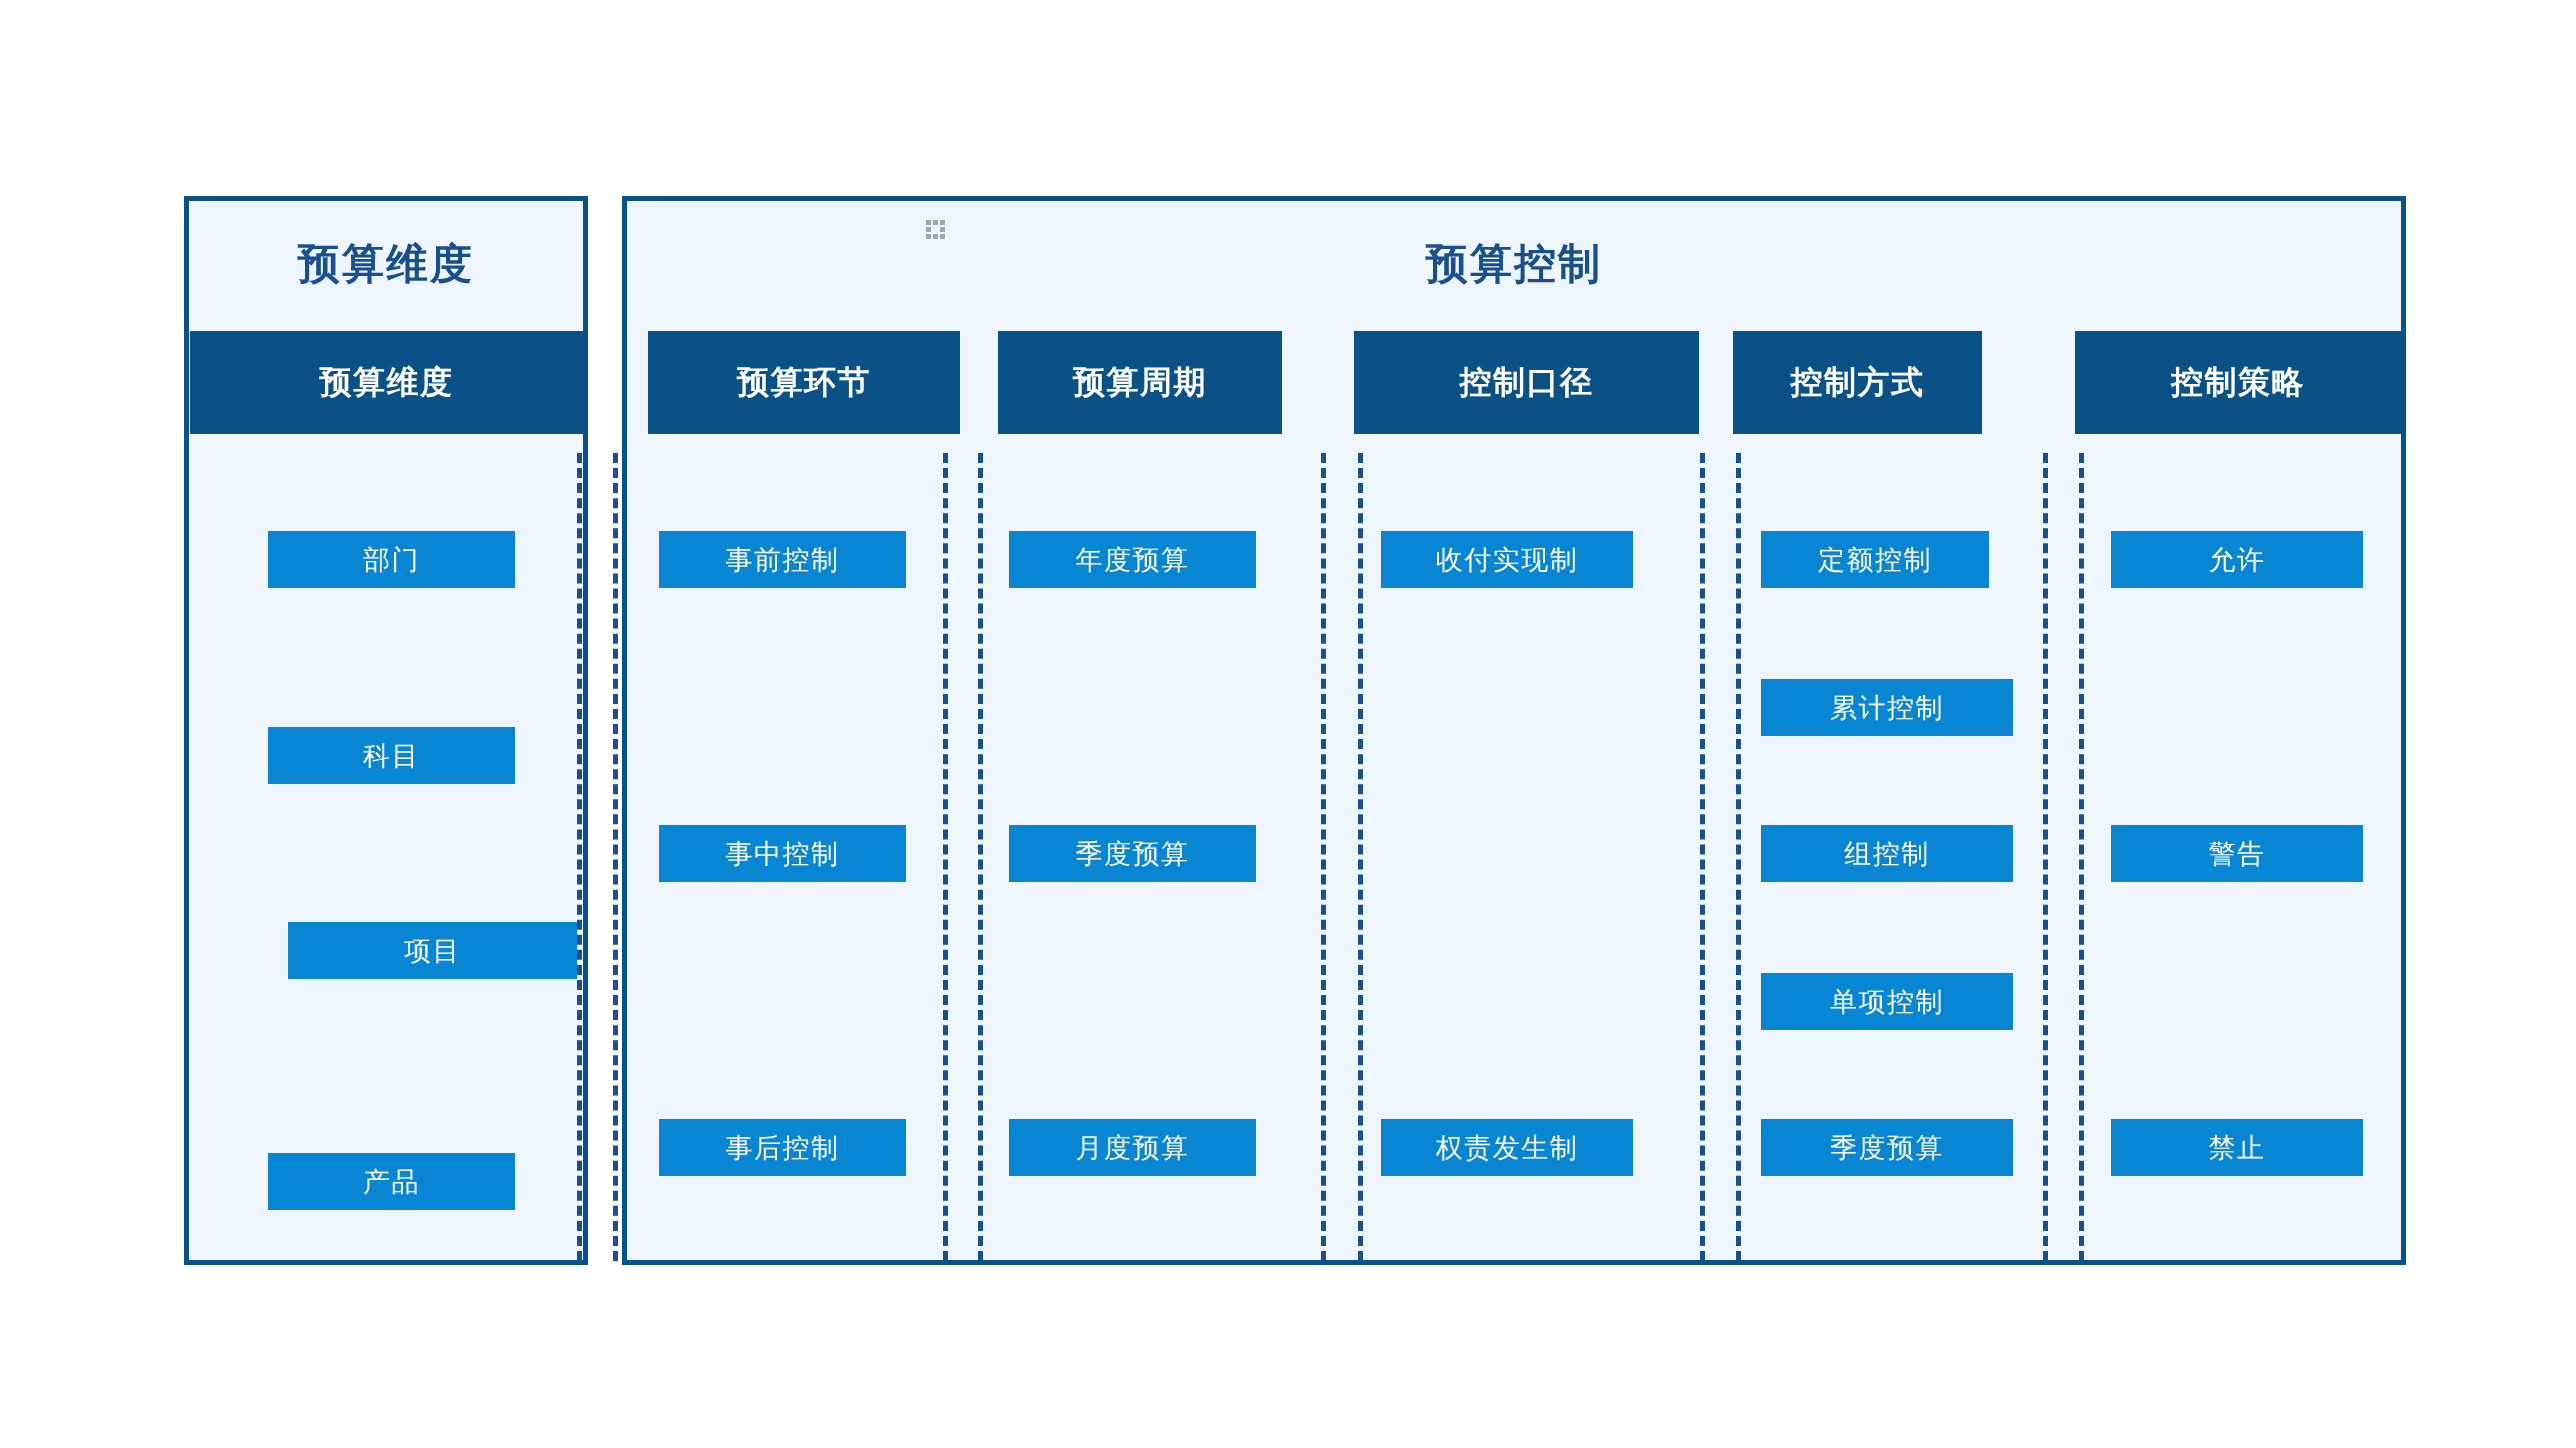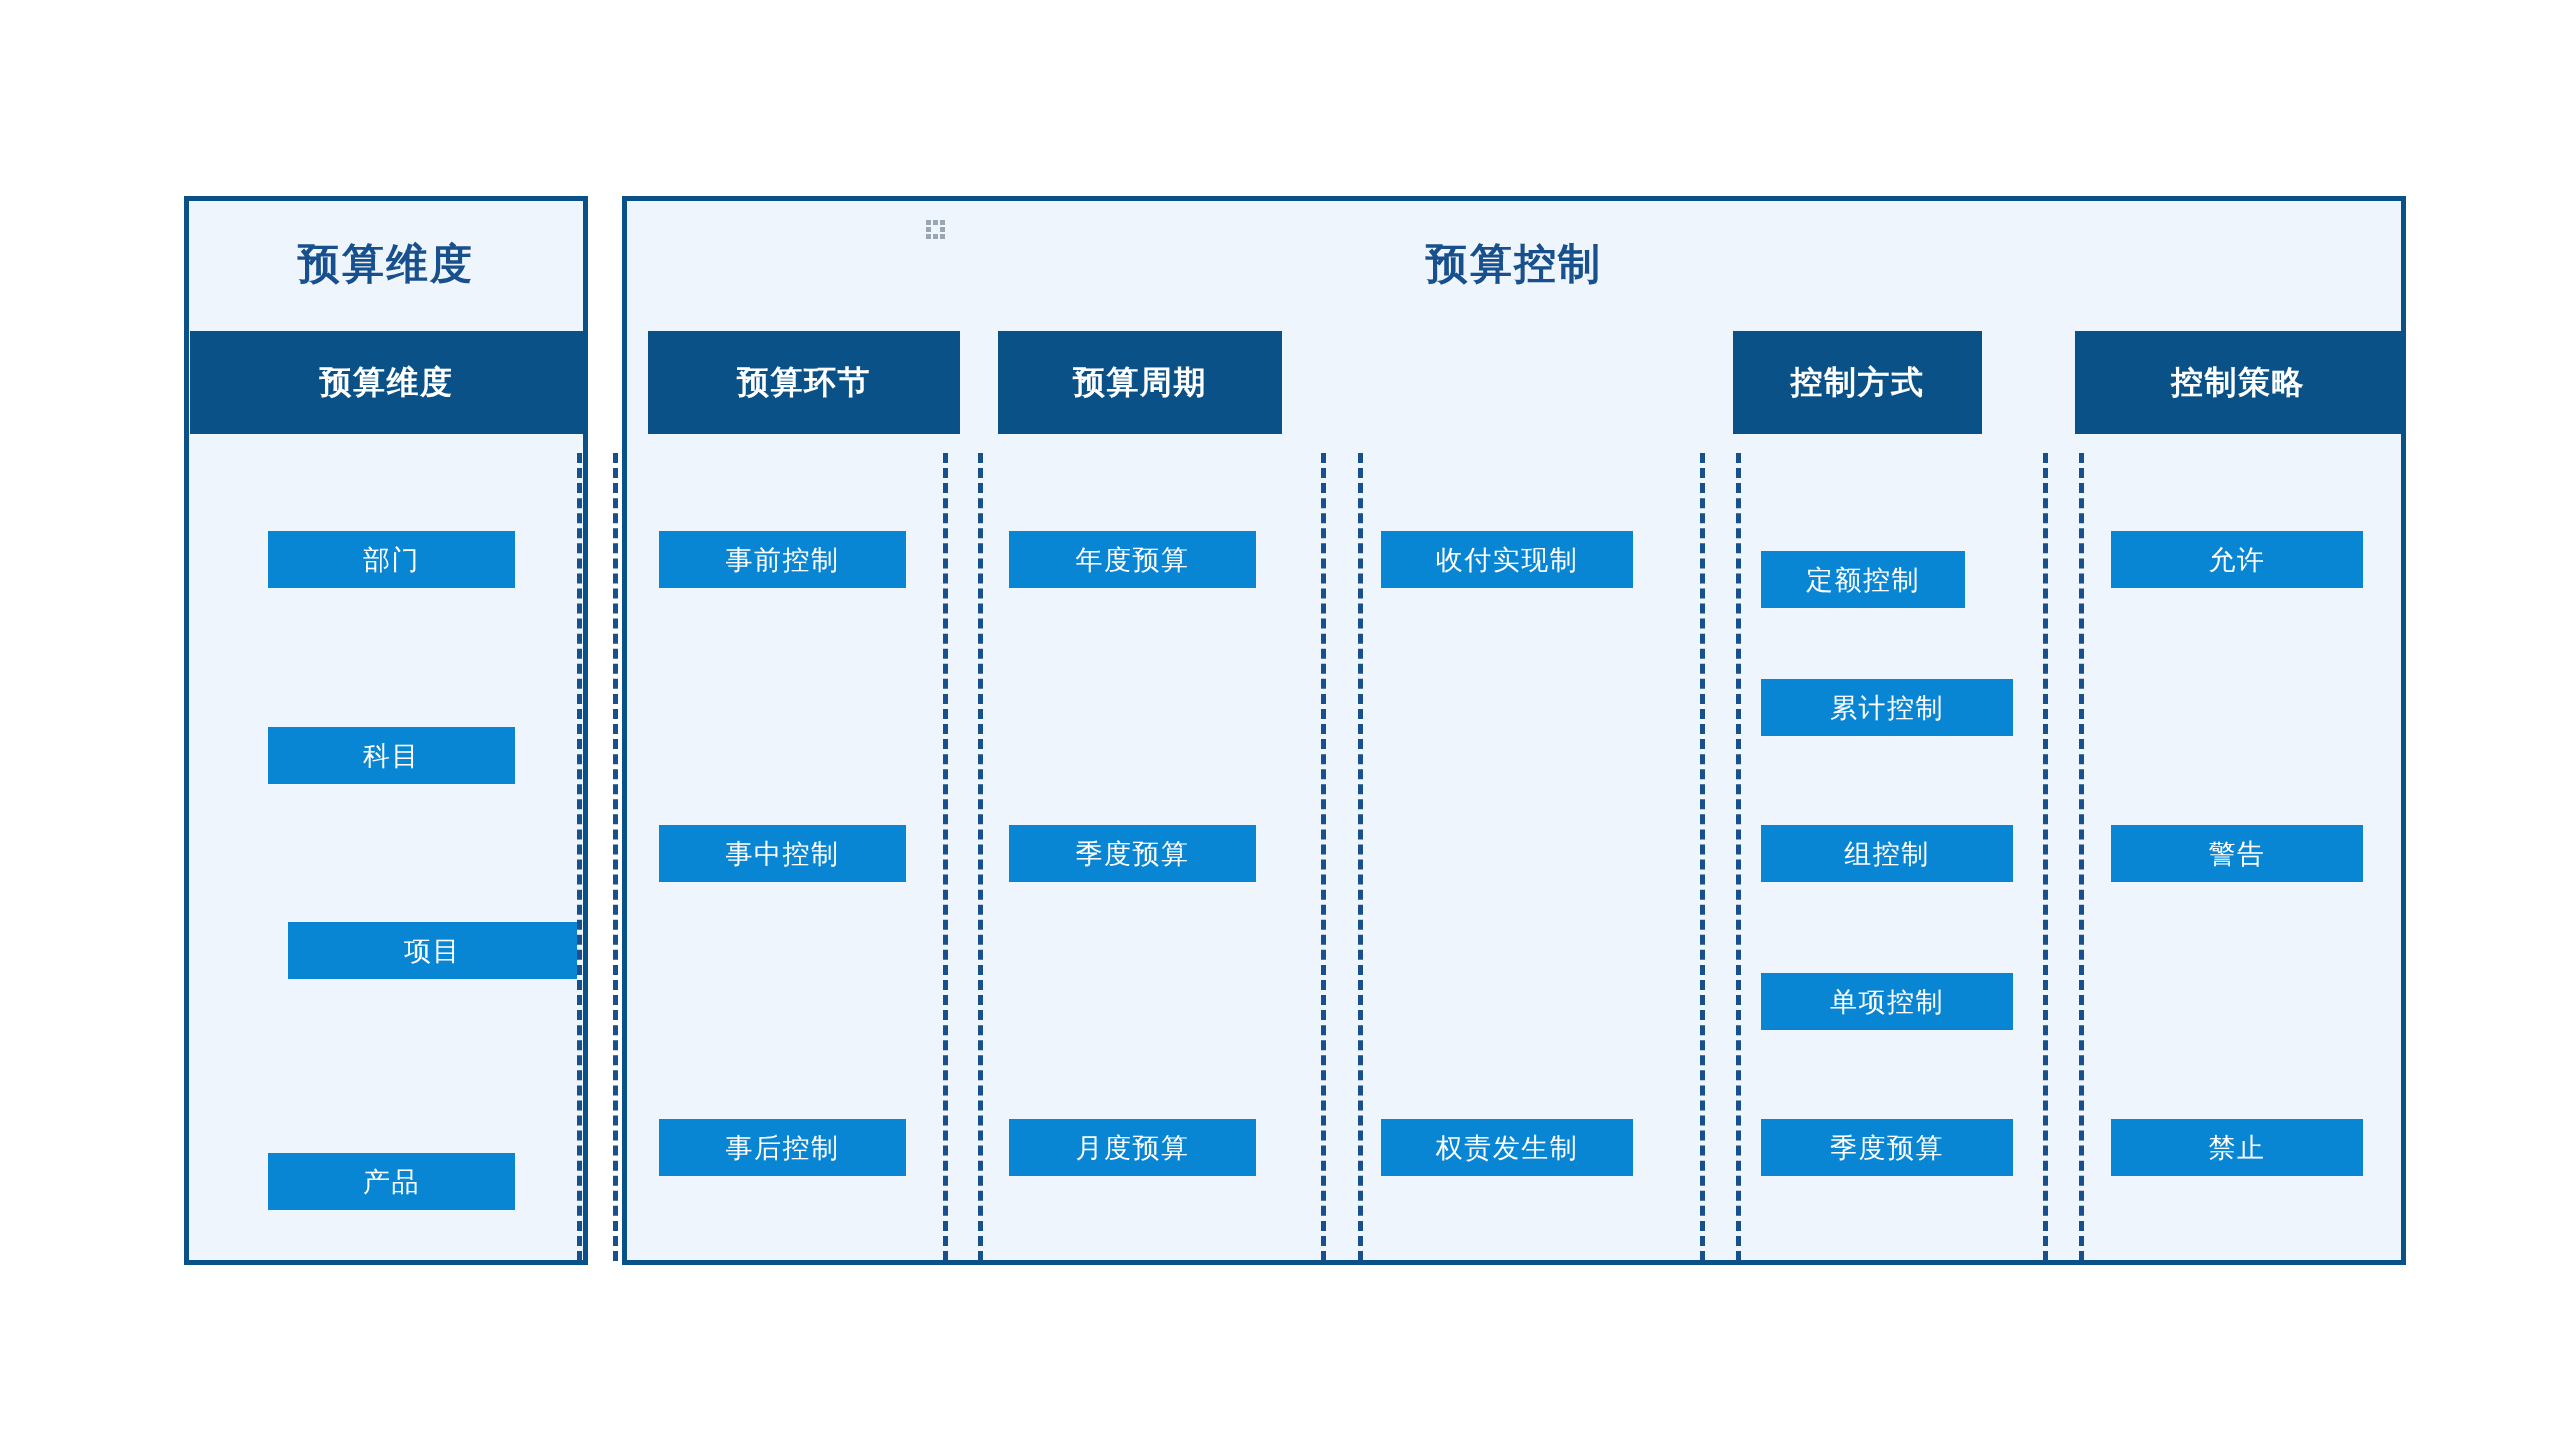--- a/index.html
+++ b/index.html
@@ -147,20 +147,21 @@
     <span></span>
       <span></span>
       <span></span>
       <span></span>
   </div>
 
   <div class="col-header" style="left:648px; width:312px;">预算环节</div>
 
   <div class="col-header" style="left:998px; width:284px;font-family:Liberation Mono, monospace;">预算周期</div>
 
+  <div class="col-header" style="left:1354px; width:345px;">控制口径</div>
 
   <div class="col-header" style="left:1733px; width:249px;">控制方式</div>
 
   <div class="col-header" style="left:2075px; width:326px;">控制策略</div>
 
   <div class="divider" style="left:577px;"></div>
   <div class="divider" style="left:613px;"></div>
   <div class="divider" style="left:943px;"></div>
   <div class="divider" style="left:978px;"></div>
   <div class="divider" style="left:1321px;"></div>
@@ -174,21 +175,21 @@
   <div class="chip" style="left:659px; top:825px; width:247px;">事中控制</div>
   <div class="chip" style="left:659px; top:1119px; width:247px;">事后控制</div>
 
   <div class="chip" style="left:1009px; top:531px; width:247px;">年度预算</div>
   <div class="chip" style="left:1009px; top:825px; width:247px;">季度预算</div>
   <div class="chip" style="left:1009px; top:1119px; width:247px;">月度预算</div>
 
   <div class="chip" style="left:1381px; top:531px; width:252px;">收付实现制</div>
   <div class="chip" style="left:1381px; top:1119px; width:252px;">权责发生制</div>
 
-  <div class="chip" style="left:1761px; top:531px; width:204px;margin-top:20px;">定额控制</div>
+  <div class="chip" style="left:1761px; top:531px; width:228px;">定额控制</div>
   <div class="chip" style="left:1761px; top:679px; width:252px;">累计控制</div>
   <div class="chip" style="left:1761px; top:825px; width:252px;">组控制</div>
   <div class="chip" style="left:1761px; top:973px; width:252px;">单项控制</div>
   <div class="chip" style="left:1761px; top:1119px; width:252px;">季度预算</div>
 
   <div class="chip" style="left:2111px; top:531px; width:252px;">允许</div>
   <div class="chip" style="left:2111px; top:825px; width:252px;">警告</div>
   <div class="chip" style="left:2111px; top:1119px; width:252px;">禁止</div>
 
 </div>

